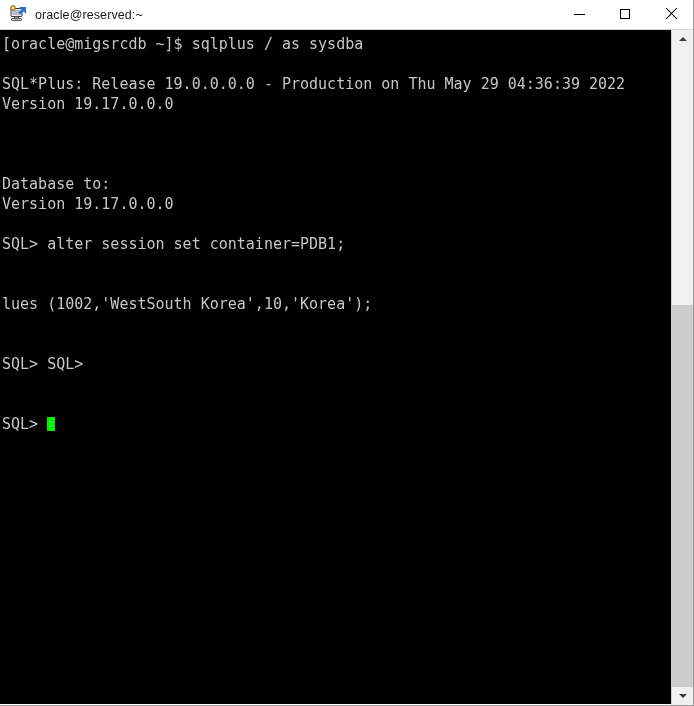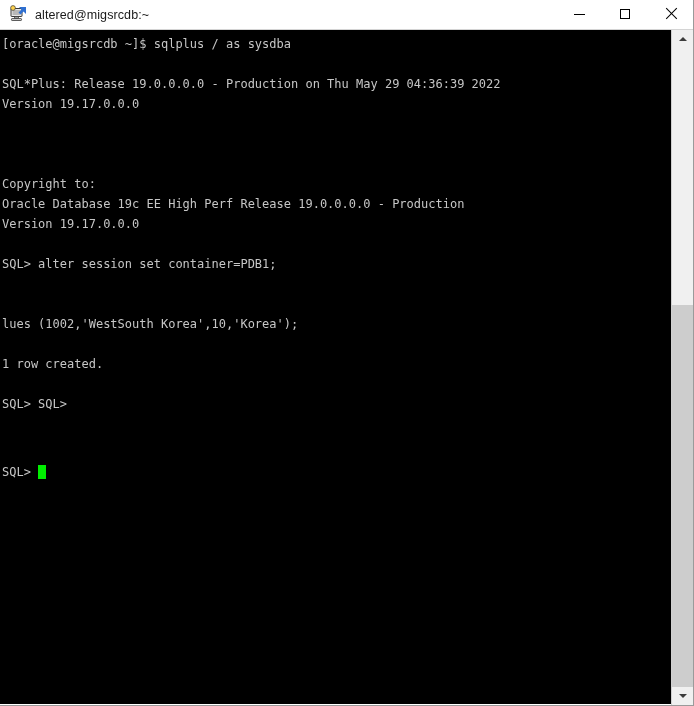--- a/index.html
+++ b/index.html
@@ -108,31 +108,30 @@
     background: #000000;
     overflow: hidden;
     box-sizing: border-box;
     border-top: 1px solid #000;
   }
   .term-inner {
     padding: 3px 0 0 2px;
   }
   .line {
     font-family: "DejaVu Sans Mono", "Liberation Mono", monospace;
-    font-size: 12px;
+    font-size: 15px;
     line-height: 20px;
     height: 20px;
     color: #c6c6c6;
     white-space: pre;
     letter-spacing: 0px;
   }
   .line.with-cursor {
     display: flex;
     align-items: center;
-    margin-top: 8px;
   }
   .cursor {
     display: inline-block;
     width: 8px;
     height: 14px;
     background: #00ee00;
     vertical-align: middle;
     margin-left: 0px;
   }
 
@@ -189,21 +188,21 @@
     <div class="title-icon">
       <svg width="20" height="20" viewBox="0 0 20 20" xmlns="http://www.w3.org/2000/svg">
         <rect x="3" y="3.5" width="11" height="8" rx="0.5" fill="#e8e8e8" stroke="#3a3a3a" stroke-width="1"></rect>
         <rect x="4.5" y="5" width="8" height="5" fill="#b9b9b9"></rect>
         <rect x="6.5" y="11.5" width="4" height="2" fill="#9a9a9a" stroke="#3a3a3a" stroke-width="0.7"></rect>
         <rect x="3.5" y="13.5" width="10" height="2" rx="0.6" fill="#d0d0d0" stroke="#3a3a3a" stroke-width="0.8"></rect>
         <path d="M11 2 L18 2 L18 9 L15.5 6.5 L12.5 9.5 L10.5 7.5 L13.5 4.5 Z" fill="#2f6fd0"></path>
         <circle cx="5" cy="3" r="2.4" fill="#ffd34d" stroke="#3a3a3a" stroke-width="0.7"></circle>
       </svg>
     </div>
-    <div class="title-text">altered@migsrcdb:~</div>
+    <div class="title-text">oracle@reserved:~</div>
     <div class="win-buttons">
       <div class="win-btn">
         <span class="glyph-min"></span>
       </div>
       <div class="win-btn">
         <span class="glyph-max"></span>
       </div>
       <div class="win-btn">
         <span class="glyph-close"></span>
       </div>
@@ -212,30 +211,28 @@
 
   <div class="terminal">
     <div class="term-inner" id="term-inner">
         <div class="line">[oracle@migsrcdb ~]$ sqlplus / as sysdba</div>
         <div class="line">&nbsp;</div>
         <div class="line">SQL*Plus: Release 19.0.0.0.0 - Production on Thu May 29 04:36:39 2022</div>
         <div class="line">Version 19.17.0.0.0</div>
         <div class="line">&nbsp;</div>
         <div class="line">&nbsp;</div>
         <div class="line">&nbsp;</div>
-        <div class="line">Copyright to:</div>
-        <div class="line">Oracle Database 19c EE High Perf Release 19.0.0.0.0 - Production</div>
+        <div class="line">Database to:</div>
         <div class="line">Version 19.17.0.0.0</div>
         <div class="line">&nbsp;</div>
         <div class="line">SQL&gt; alter session set container=PDB1;</div>
         <div class="line">&nbsp;</div>
         <div class="line">&nbsp;</div>
         <div class="line">lues (1002,'WestSouth Korea',10,'Korea');</div>
         <div class="line">&nbsp;</div>
-        <div class="line">1 row created.</div>
         <div class="line">&nbsp;</div>
         <div class="line">SQL&gt; SQL&gt;</div>
         <div class="line">&nbsp;</div>
         <div class="line">&nbsp;</div>
         <div class="line with-cursor"><span>SQL&gt; </span><span class="cursor"></span></div>
       </div>
   </div>
 
   <div class="scrollbar">
     <div class="sb-arrow up">

